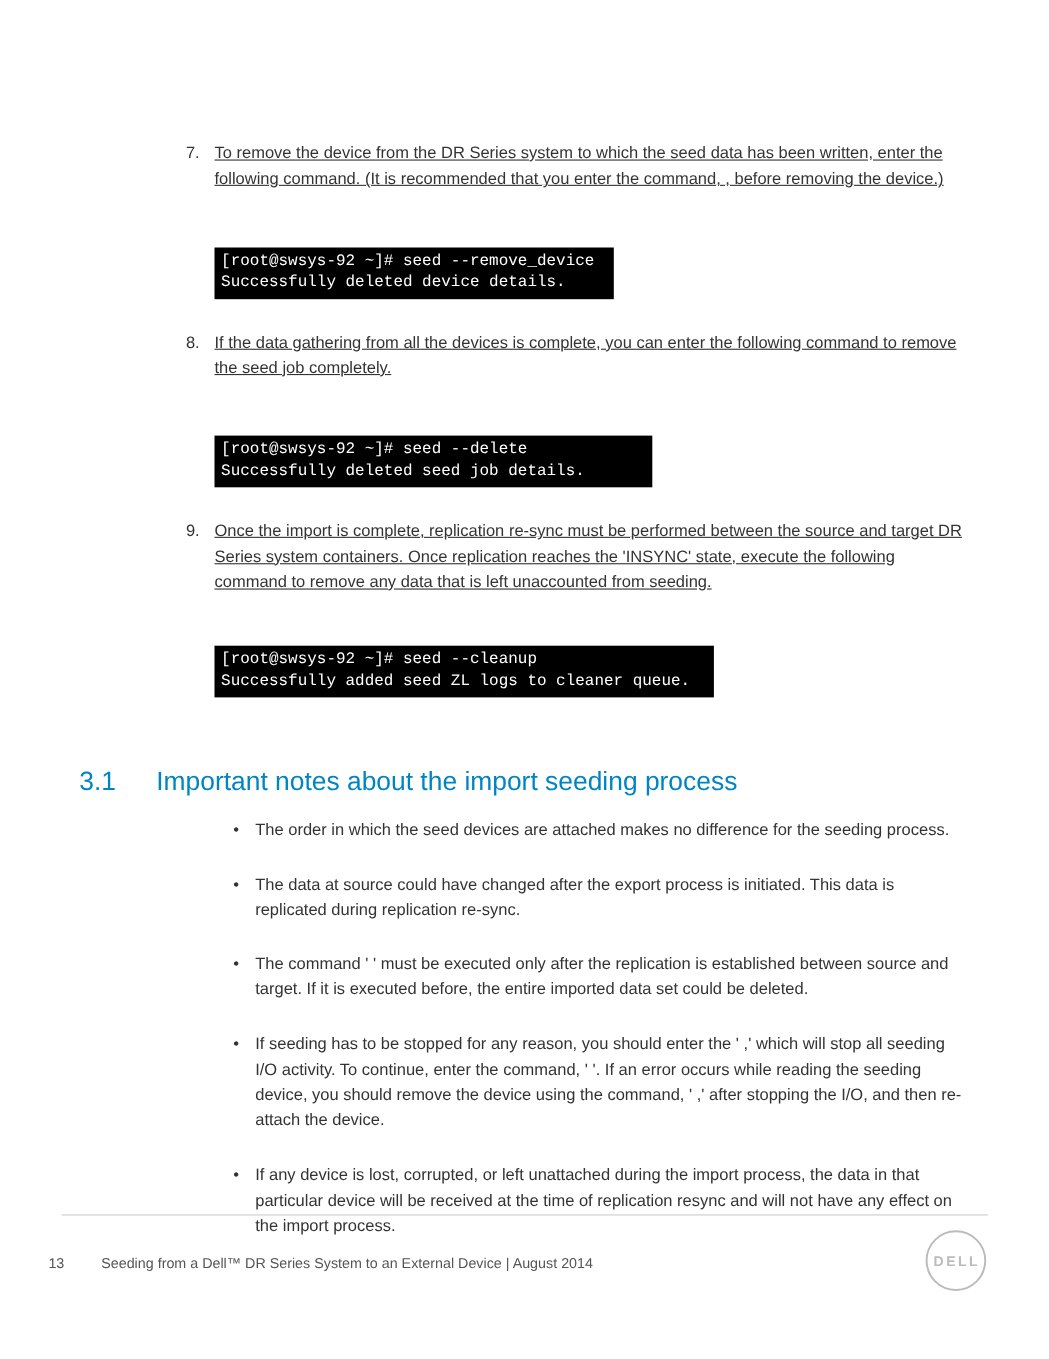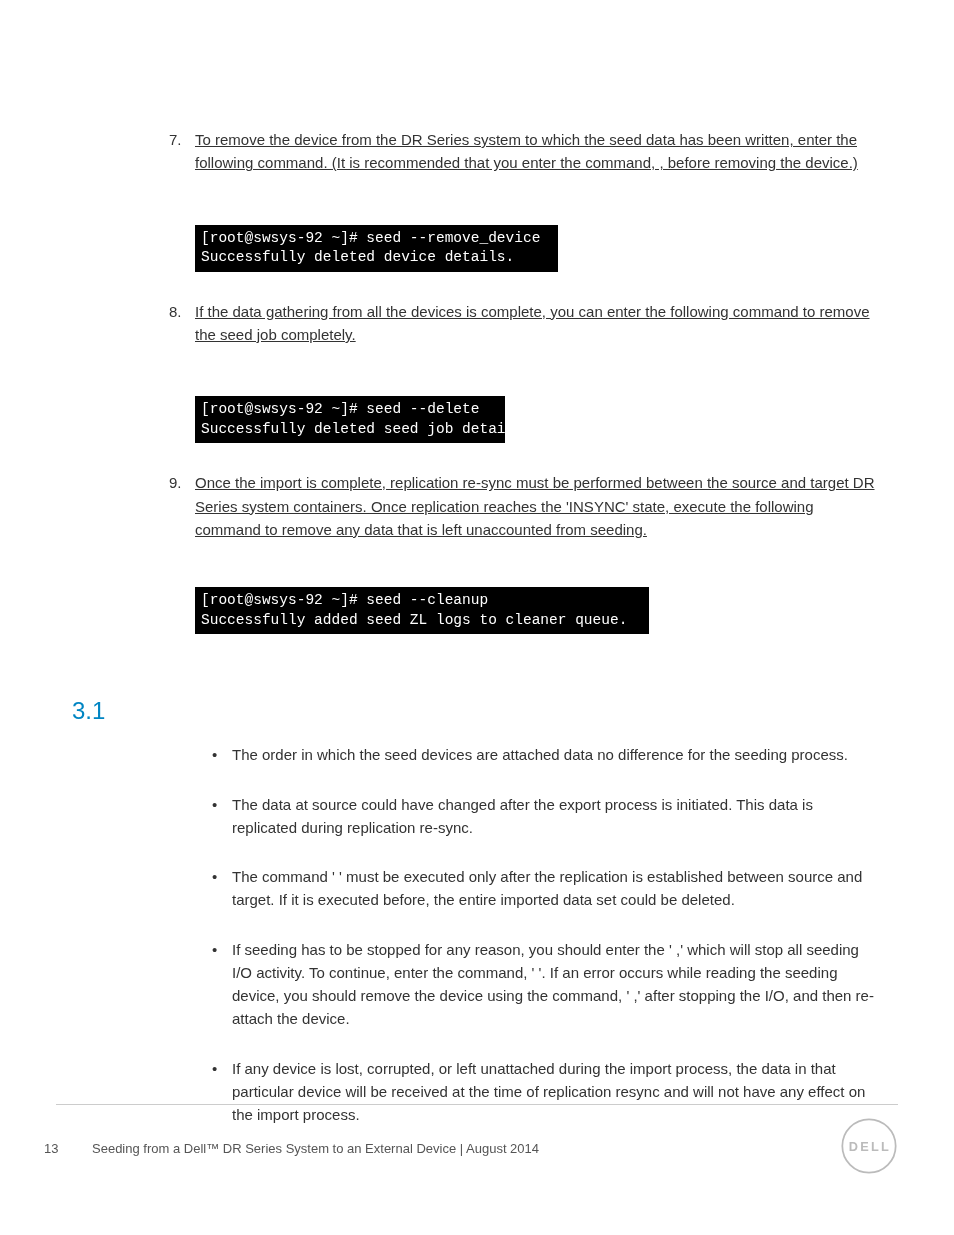--- a/index.html
+++ b/index.html
@@ -27,21 +27,21 @@
     color: #fff;
     font-family: "Courier New", monospace;
     font-size: 14.5px;
     line-height: 1.35;
     padding: 4px 6px 4px 6px;
     margin: 22px 0 28px 123px;
     display: inline-block;
     white-space: pre;
   }
   .terminal.t1 { width: 363px; }
-  .terminal.t2 { width: 310px; }
+  .terminal.t2 { width: 398px; }
   .terminal.t3 { width: 454px; }
   .section-head {
     display:flex;
     margin-top: 30px;
     margin-bottom: 14px;
     color: #0085c3;
     font-weight: 400;
     font-size: 24px;
   }
   .section-head .snum { width: 70px; }
@@ -97,26 +97,27 @@
   <div class="ol-item" style="margin-bottom:24px;">
     <div class="num">9.</div>
     <div class="body">Once the import is complete, replication re-sync must be performed between the source and target DR Series system containers. Once replication reaches the 'INSYNC' state, execute the following command to remove any data that is left unaccounted from seeding.</div>
   </div>
 
   <div class="terminal t3">[root@swsys-92 ~]# seed --cleanup
 Successfully added seed ZL logs to cleaner queue.</div>
 
   <div class="section-head">
     <div class="snum">3.1</div>
+    <div class="stitle">Important notes about the import seeding process</div>
   </div>
 
   <div class="bullets">
     <div class="bullet">
       <div class="dot">•</div>
-      <div class="btext">The order in which the seed devices are attached data no difference for the seeding process.</div>
+      <div class="btext">The order in which the seed devices are attached makes no difference for the seeding process.</div>
     </div>
     <div class="bullet">
       <div class="dot">•</div>
       <div class="btext">The data at source could have changed after the export process is initiated. This data is replicated during replication re-sync.</div>
     </div>
     <div class="bullet">
       <div class="dot">•</div>
       <div class="btext">The command '                              ' must be executed only after the replication is established between source and target. If it is executed before, the entire imported data set could be deleted.</div>
     </div>
     <div class="bullet">

